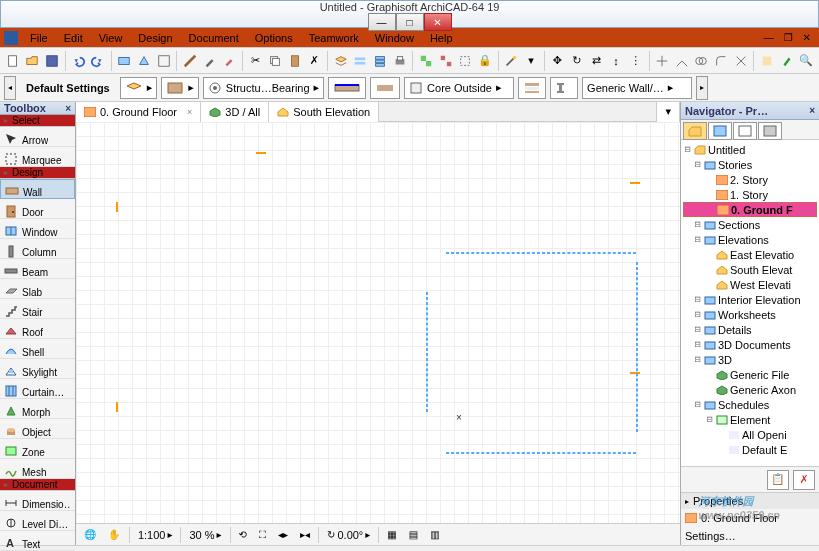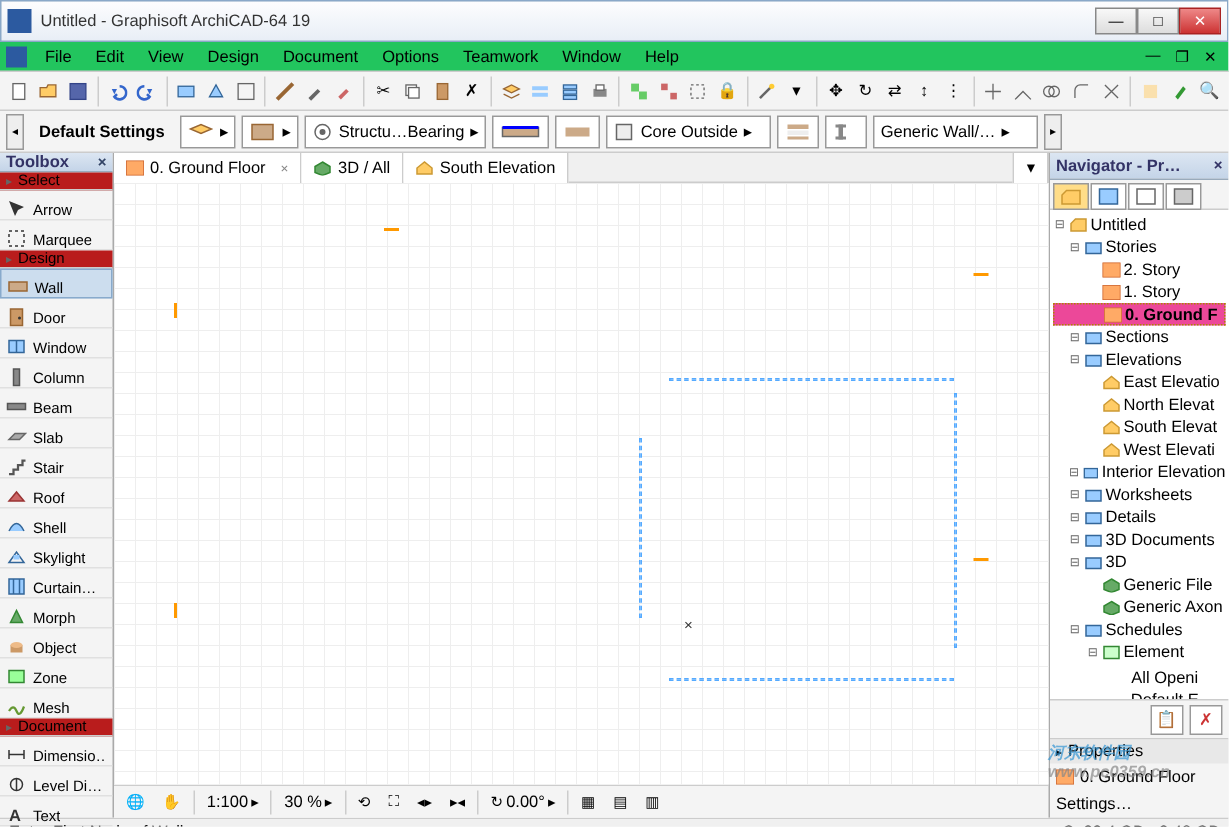--- a/index.html
+++ b/index.html
@@ -1,23 +1,23 @@
 <!DOCTYPE html>
 <html><head>
 <meta charset="utf-8">
 <style>
 * { margin:0; padding:0; box-sizing:border-box; font-family:"Segoe UI",Tahoma,sans-serif; font-size:11px; }
 body { width:819px; height:551px; background:#f0f0f0; overflow:hidden; position:relative; }
-.titlebar { height:28px; background:linear-gradient(#fdfdfe,#e8eef6); border:1px solid #8aa8c8; display:flex; align-items:center; padding:0 4px; }
+.titlebar { height:28px; background:linear-gradient(#fdfdfe,#e8eef6); border:1px solid #8aa8c8; display:flex; align-items:center; padding:0 4px;flex-direction:column; }
 .titlebar .appicon { width:16px; height:16px; background:#2c5aa0; margin-right:6px; }
 .titlebar .title { flex:1; color:#333; }
 .titlebar .winbtns { display:flex; gap:0; }
 .titlebar .winbtn { width:28px; height:18px; border:1px solid #888; background:linear-gradient(#f8f8f8,#ddd); display:flex; align-items:center; justify-content:center; font-size:10px; }
 .titlebar .close { background:linear-gradient(#e88,#c33); color:#fff; border-color:#a22; }
-.menubar { height:20px; background:#22c55e; border-bottom:1px solid #ccc; display:flex; align-items:center; padding:0 4px;text-align:center; }
+.menubar { height:20px; background:#c2410c; border-bottom:1px solid #ccc; display:flex; align-items:center; padding:0 4px;text-align:center; }
 .menubar span { padding:2px 8px; cursor:default; }
 .menubar .appicon2 { width:14px; height:14px; background:#2c5aa0; margin-right:4px; }
 .menubar .mdi { margin-left:auto; display:flex; gap:2px; }
 .menubar .mdi span { padding:0 4px; font-size:10px; }
 .toolbar { height:26px; background:#f4f4f4; border-bottom:1px solid #ccc; display:flex; align-items:center; padding:2px 4px; gap:2px; }
 .tbtn { width:22px; height:22px; border:1px solid transparent; display:flex; align-items:center; justify-content:center; background:#f4f4f4; }
 .tbtn svg { width:14px; height:14px; }
 .sep { width:1px; height:20px; background:#ccc; margin:0 2px; }
 .infobox { height:28px; background:#f4f4f4; border-bottom:1px solid #ccc; display:flex; align-items:center; padding:2px 4px; gap:4px; }
 .infobox .chev { width:12px; height:24px; border:1px solid #999; background:#eee; display:flex; align-items:center; justify-content:center; font-size:8px; }
@@ -39,32 +39,32 @@
 .tab { height:20px; padding:0 8px; display:flex; align-items:center; gap:4px; border-right:1px solid #ccc; background:#fff; }
 .tab .tico { width:12px; height:10px; }
 .tab .close { font-size:9px; color:#888; margin-left:6px; }
 .canvas { flex:1; position:relative; background:#fff; background-image:linear-gradient(#eee 1px,transparent 1px),linear-gradient(90deg,#eee 1px,transparent 1px); background-size:14px 14px; overflow:hidden; }
 .canvas .marker { position:absolute; background:#f90; }
 .canvas .guide { position:absolute; border:1px dashed #5af; }
 .canvas .xmark { position:absolute; font-size:10px; color:#333; }
 .quickbar { height:22px; background:#f4f4f4; border-top:1px solid #ccc; display:flex; align-items:center; padding:0 4px; gap:4px; }
 .quickbar .qitem { height:16px; padding:0 4px; display:flex; align-items:center; gap:2px; font-size:10px; }
 .quickbar .qsep { width:1px; height:16px; background:#ccc; }
-.right { width:120px; background:#f4f4f4; border-left:1px solid #aaa; display:flex; flex-direction:column; }
+.right { width:139px; background:#f4f4f4; border-left:1px solid #aaa; display:flex; flex-direction:column; }
 .right .hdr { height:18px; background:linear-gradient(#dce6f2,#c4d4e8); border-bottom:1px solid #9ab; display:flex; align-items:center; padding:0 4px; font-weight:bold; color:#336; }
 .right .hdr .x { margin-left:auto; font-size:10px; }
 .navtabs { height:20px; display:flex; gap:1px; padding:2px; border-bottom:1px solid #ccc; }
 .navtabs .nt { width:24px; height:18px; border:1px solid #999; background:#fff; display:flex; align-items:center; justify-content:center; }
 .navtabs .nt.sel { background:#fd8; }
 .tree { flex:1; background:#fff; overflow:auto; font-size:10px; padding:2px; }
 .tree .node { display:flex; align-items:center; height:15px; gap:2px; white-space:nowrap; }
 .tree .exp { width:9px; font-size:8px; color:#666; text-align:center; }
 .tree .nico { width:12px; height:10px; }
 .tree .sel { background:#ec4899; border:1px dotted #a80; }
-.tree .l1 { padding-left:10px; } .tree .l2 { padding-left:22px; } .tree .l3 { padding-left:34px;flex-direction:column; }
+.tree .l1 { padding-left:10px; } .tree .l2 { padding-left:22px; } .tree .l3 { padding-left:34px; }
 .delbox { height:26px; border-top:1px solid #ccc; display:flex; align-items:center; justify-content:flex-end; padding:0 4px; gap:4px; }
 .delbox .del { width:22px; height:20px; border:1px solid #999; background:#fff; display:flex; align-items:center; justify-content:center; color:#c33; }
 .propbox { border-top:1px solid #ccc; }
 .propbox .phdr { height:16px; background:#e8e8e8; display:flex; align-items:center; padding:0 4px; }
 .propbox .phdr::before { content:"▸"; font-size:8px; margin-right:4px; }
 .propbox .prow { height:18px; display:flex; align-items:center; padding:0 4px; gap:4px; font-size:10px; }
 .statusbar { height:18px; background:#f0f0f0; border-top:1px solid #ccc; display:flex; align-items:center; padding:0 6px; font-size:10px; }
 .statusbar .sr { margin-left:auto; display:flex; gap:10px; }
 .watermark { position:absolute; right:39px; bottom:30px; font-size:20px; color:#3596d4; font-weight:bold; font-style:italic; opacity:0.7; pointer-events:none; }
 </style>
@@ -645,27 +645,20 @@
           <svg class="nico" viewBox="0 0 12 10">
             <path d="M1 9h10V5l-5-4-5 4z" fill="#fc6" stroke="#c93"></path>
           </svg>
           <span>East Elevatio</span>
         </div>
       <div class="node l2">
           <span class="exp"></span>
           <svg class="nico" viewBox="0 0 12 10">
             <path d="M1 9h10V5l-5-4-5 4z" fill="#fc6" stroke="#c93"></path>
           </svg>
-          <span>North Elevat</span>
-        </div>
-      <div class="node l2">
-          <span class="exp"></span>
-          <svg class="nico" viewBox="0 0 12 10">
-            <path d="M1 9h10V5l-5-4-5 4z" fill="#fc6" stroke="#c93"></path>
-          </svg>
           <span>South Elevat</span>
         </div>
       <div class="node l2">
           <span class="exp"></span>
           <svg class="nico" viewBox="0 0 12 10">
             <path d="M1 9h10V5l-5-4-5 4z" fill="#fc6" stroke="#c93"></path>
           </svg>
           <span>West Elevati</span>
         </div>
       <div class="node l1">

